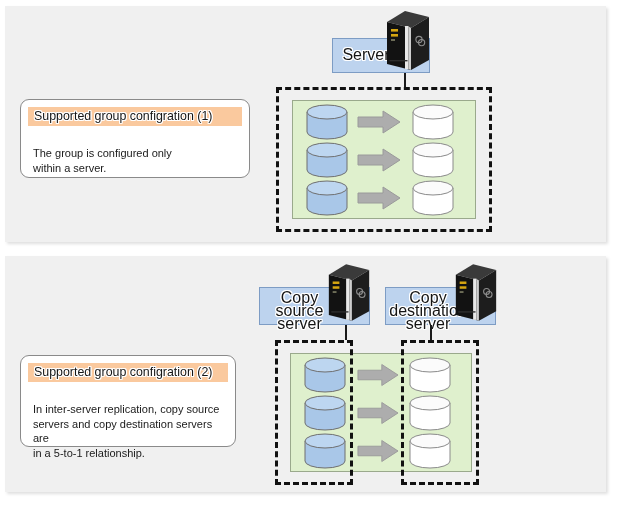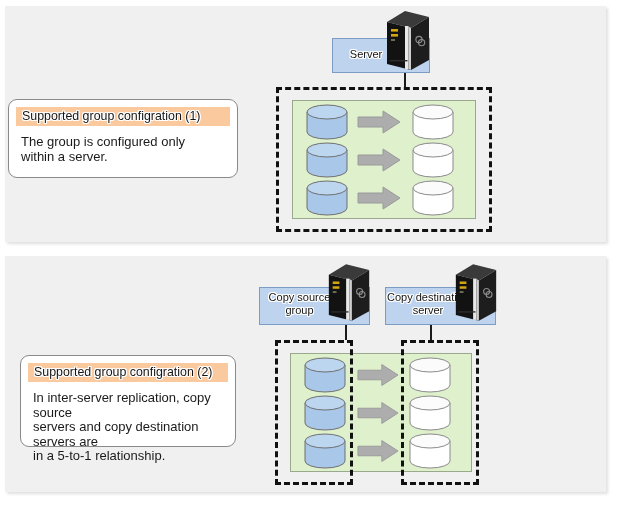--- a/index.html
+++ b/index.html
@@ -25,54 +25,54 @@
 
   
   .info-box {
     position: absolute;
     background: #ffffff;
     border: 1px solid #8a8a8a;
     border-radius: 9px;
     box-sizing: border-box;
     padding: 7px 7px 8px 7px;
   }
-  #info-box-1 { left: 8px; top: 99px; width: 230px; height: 79px; }
+  #info-box-1 { left: 20px; top: 99px; width: 230px; height: 79px; }
   #info-box-2 { left: 20px; top: 355px; width: 216px; height: 92px; }
 
   .info-header {
     background: #fac99e;
     color: #151515;
     font-size: 12.4px;
     line-height: 19px;
     height: 19px;
     padding-left: 6px;
     white-space: nowrap;
     text-shadow:
        1px 0 0 #fff, -1px 0 0 #fff, 0 1px 0 #fff, 0 -1px 0 #fff,
        1px 1px 0 #fff, -1px -1px 0 #fff, 1px -1px 0 #fff, -1px 1px 0 #fff;
   }
   .info-body {
-    margin-top: 9px;
+    margin-top: 20px;
     padding-left: 5px;
-    font-size: 13px;
+    font-size: 11px;
     line-height: 14.5px;
     color: #1a1a1a;
     white-space: pre-line;
   }
 
   
   .server-box {
     position: absolute;
     background: #bdd3ee;
     border: 1px solid #7d9cc4;
     box-sizing: border-box;
   }
   .server-label {
     position: absolute;
-    font-size: 11px;
+    font-size: 16px;
     line-height: 13px;
     color: #141414;
     text-align: center;
     text-shadow:
        1px 0 0 #fff, -1px 0 0 #fff, 0 1px 0 #fff, 0 -1px 0 #fff,
        1px 1px 0 #fff, -1px -1px 0 #fff, 1px -1px 0 #fff, -1px 1px 0 #fff;
     white-space: pre-line;
     pointer-events: none;
   }
 
@@ -184,21 +184,21 @@
 
 <div class="info-box" id="info-box-2">
   <div class="info-header">Supported group configration (2)</div>
   <div class="info-body">In inter-server replication, copy source
 servers and copy destination servers are
 in a 5-to-1 relationship.</div>
 </div>
 
 <div class="server-box" style="left:259px; top:287px; width:111px; height:38px;"></div>
 <div class="server-label" style="left:261px; top:291px; width:77px;">Copy source
-group</div>
+server</div>
 
 <svg class="tower" style="left:325px; top:261px;" width="48" height="64" viewBox="0 0 50 66">
   <polygon points="4,14 22,3 46,9 28,20" fill="#3a3a3a"></polygon>
   <polygon points="4,14 28,20 28,62 4,56" fill="#121212"></polygon>
   <polygon points="28,20 46,9 46,52 28,62" fill="#1d1d1d"></polygon>
   <rect x="22" y="18" width="3.5" height="43" fill="#e8e8e8"></rect>
   <polygon points="25.5,18.4 28,20 28,62 25.5,61" fill="#cfcfcf"></polygon>
   <rect x="8" y="21" width="7" height="2.6" fill="#d5a511"></rect>
   <rect x="8" y="26" width="7" height="2.6" fill="#d5a511"></rect>
   <rect x="8" y="31" width="4" height="2" fill="#6d6d57"></rect>

